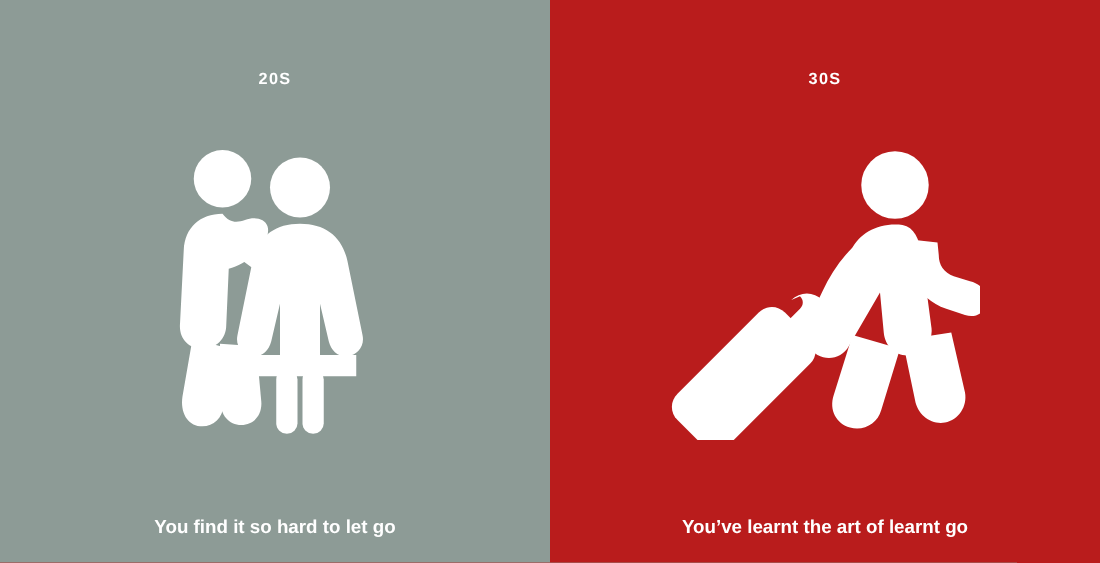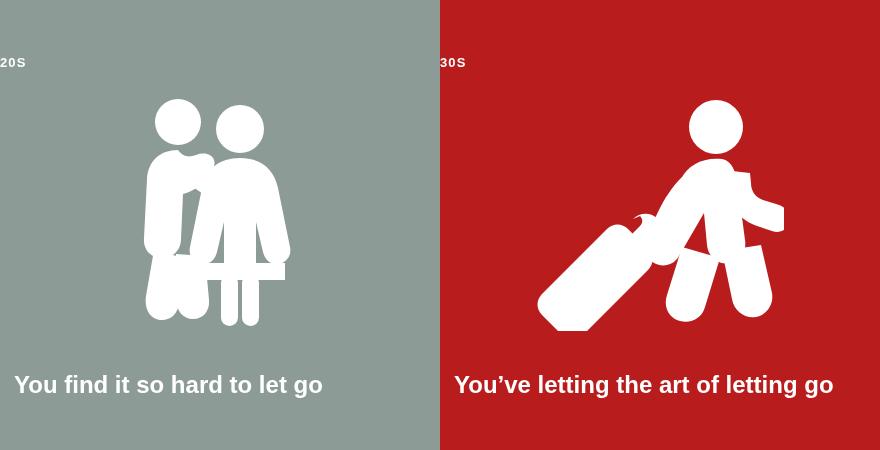--- a/index.html
+++ b/index.html
@@ -9,21 +9,21 @@
     background:#8d9b96;
   }
   .comparison{
     width:880px;height:450px;display:flex;
   }
   .panel{
     position:relative;
     height:450px;
     display:flex;
     flex-direction:column;
-    align-items:flex-start;
+    align-items:center;
     box-sizing:border-box;
   }
   .panel-left{width:440px;background:#8d9b96;}
   .panel-right{width:440px;background:#b91c1c;}
 
   .age-label{
     margin-top:56px;
     font-size:13px;
     font-weight:700;
     color:#ffffff;
@@ -38,26 +38,26 @@
     width:100%;
     display:flex;
     align-items:center;
     justify-content:center;
     padding-bottom:14px;
     box-sizing:border-box;
   }
   .art-area svg{display:block;}
 
   .caption{
-    font-size:24px;
+    font-size:15px;
     font-weight:700;
     color:#ffffff;
     text-align:center;
     line-height:1.1;
-    margin-bottom:52px;
+    margin-bottom:20px;
     padding:0 14px;
     white-space:nowrap;
     user-select:none;
   }
 </style>
 </head>
 <body>
 
 <div class="comparison">
 
@@ -209,16 +209,16 @@
                    Z
                    M 34 206
                    m -7 0
                    a 7 7 0 1 0 14 0
                    a 7 7 0 1 0 -14 0
                    Z" fill-rule="evenodd" transform="translate(4,0)"></path>
         </g>
       </svg>
     </div>
 
-    <div class="caption">You’ve letting the art of letting go</div>
+    <div class="caption">You’ve learnt the art of learnt go</div>
   </section>
 
 </div>
 
 </body></html>

